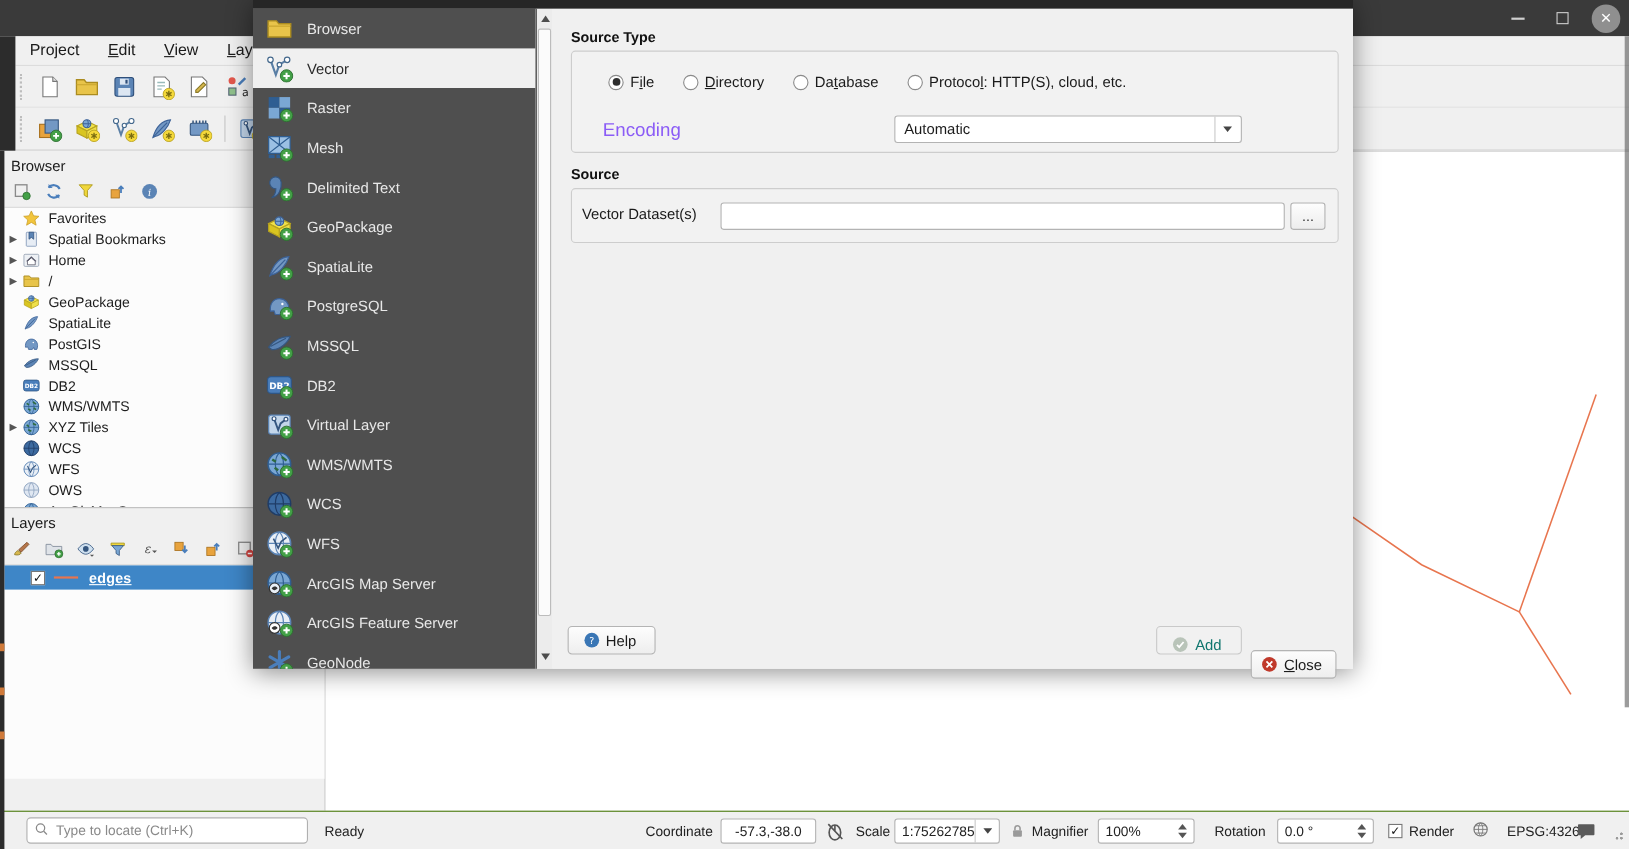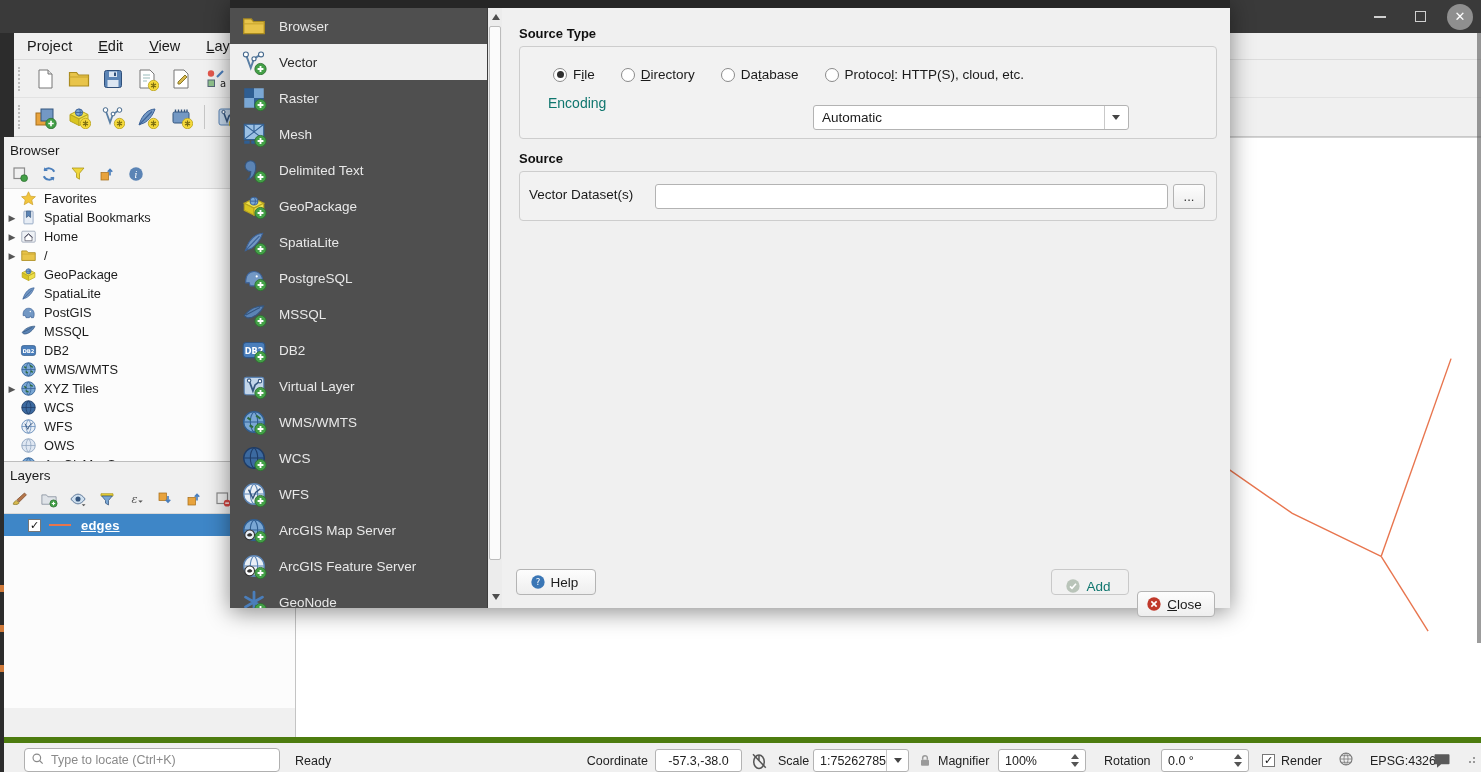--- a/index.html
+++ b/index.html
@@ -50,21 +50,21 @@
   .layer-check { width:13px; height:13px; background:#fff; border:1px solid #777; margin:0 8px 0 24px; display:flex; align-items:center; justify-content:center; font-size:11px; color:#111; }
   .layer-sym { width:22px; height:2px; margin-right:10px; }
   .layer-name { text-decoration:underline; font-weight:bold; letter-spacing:.2px; }
 
   
   .map { left:296px; top:137px; width:1185px; height:600px; background:#ffffff; border-top:1px solid #d4d4d4; }
   .map svg { width:100%; height:100%; }
   .right-edge { left:1477px; top:33px; width:4px; height:610px; background:#4a4a4a; opacity:.55; }
 
   
-  .statusbar { left:0; top:737px; width:1481px; height:30px; background:#f0f0f0; border-top:6px solid #4d7c0f; font-size:12.5px; color:#222; }
+  .statusbar { left:0; top:737px; width:1481px; height:30px; background:#f0f0f0; border-top:1px solid #4d7c0f; font-size:12.5px; color:#222; }
   .sb { position:absolute; top:0; height:35px; display:flex; align-items:center; }
   .locator { left:24px; width:256px; height:24px; top:5px; background:#fff; border:1px solid #b0b0b0; border-radius:4px; display:flex; align-items:center; padding:0 6px; color:#8a8a8a; }
   .locator svg { width:14px; height:14px; margin-right:6px; }
   .sb-box { background:#fff; border:1px solid #b3b3b3; border-radius:3px; height:23px; display:flex; align-items:center; padding:0 6px; }
   .spin-arrows { display:flex; flex-direction:column; justify-content:center; margin-left:auto; gap:3px; padding-left:6px; }
   .spin-arrows i { width:0; height:0; border-left:4px solid transparent; border-right:4px solid transparent; display:block; }
   .spin-arrows .up { border-bottom:5px solid #555; }
   .spin-arrows .dn { border-top:5px solid #555; }
   .combo-arrow { margin-left:auto; border-left:1px solid #c9c9c9; padding-left:7px; height:100%; display:flex; align-items:center; }
   .combo-arrow i { width:0; height:0; border-left:4px solid transparent; border-right:4px solid transparent; border-top:5px solid #444; display:block; }
@@ -89,21 +89,21 @@
   .scr-up i { border-bottom:6px solid #4d4d4d; }
   .scr-dn i { border-top:6px solid #4d4d4d; }
   .scr-thumb { position:absolute; left:1px; top:18px; width:12px; height:534px; background:#fbfbfb; border:1px solid #bcbcbc; border-radius:2px; }
   .dlg-content { flex:1; position:relative; background:#f0f0f0; }
   .sec-title { font-size:13px; font-weight:bold; color:#111; position:absolute; }
   .groupbox { position:absolute; border:1px solid #cdcdcd; border-radius:4px; background:#f2f2f2; }
   .radio-row { position:absolute; left:33px; top:20px; display:flex; align-items:center; gap:26px; font-size:13.5px; color:#1b1b1b; }
   .radio { display:flex; align-items:center; gap:6px; }
   .rb { width:14px; height:14px; border-radius:50%; border:1px solid #8a8a8a; background:#fff; display:flex; align-items:center; justify-content:center; }
   .rb.on::after { content:""; width:7px; height:7px; border-radius:50%; background:#2f2f2f; display:block; }
-  .enc-label { position:absolute; left:28px; top:48px; font-size:14px; color:#0f766e; }
+  .enc-label { position:absolute; left:28px; top:62px; font-size:17px; color:#8b5cf6; }
   .combo { position:absolute; background:#fff; border:1px solid #b3b3b3; border-radius:3px; display:flex; align-items:center; font-size:13.5px; color:#1b1b1b; padding:0 8px; }
   .input { position:absolute; background:#fff; border:1px solid #b3b3b3; border-radius:3px; height:25px; font-size:13px; padding:0 6px; color:#1b1b1b; }
   .src-label { position:absolute; left:26px; top:27px; font-size:13.5px; color:#1b1b1b; }
   .browse-btn { position:absolute; width:32px; height:25px; background:linear-gradient(#fdfdfd,#ededed); border:1px solid #b3b3b3; border-radius:3px; font-size:13px; color:#333; display:flex; align-items:center; justify-content:center; }
   .dlg-btn { position:absolute; height:26px; background:linear-gradient(#fdfdfd,#eeeeee); border:1px solid #b4b4b4; border-radius:4px; display:flex; align-items:center; justify-content:center; gap:5px; font-size:13.5px; color:#1b1b1b; padding:0 12px 0 8px; }
   .dlg-btn svg { width:16px; height:16px; }
   .dlg-btn.disabled { color:#0f766e; border-color:#c9c9c9; background:#f1f1f1;align-items:flex-end; }
   u { text-decoration:underline; }
 </style>
 </head>

